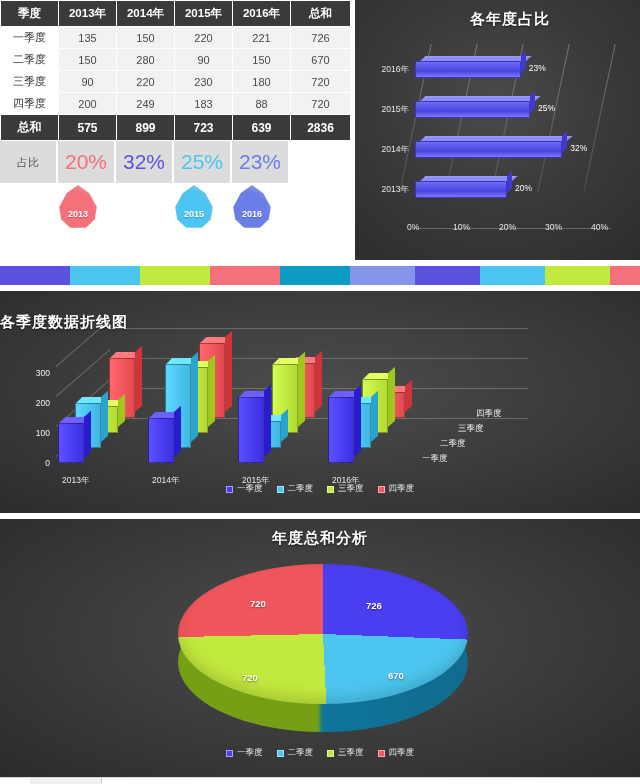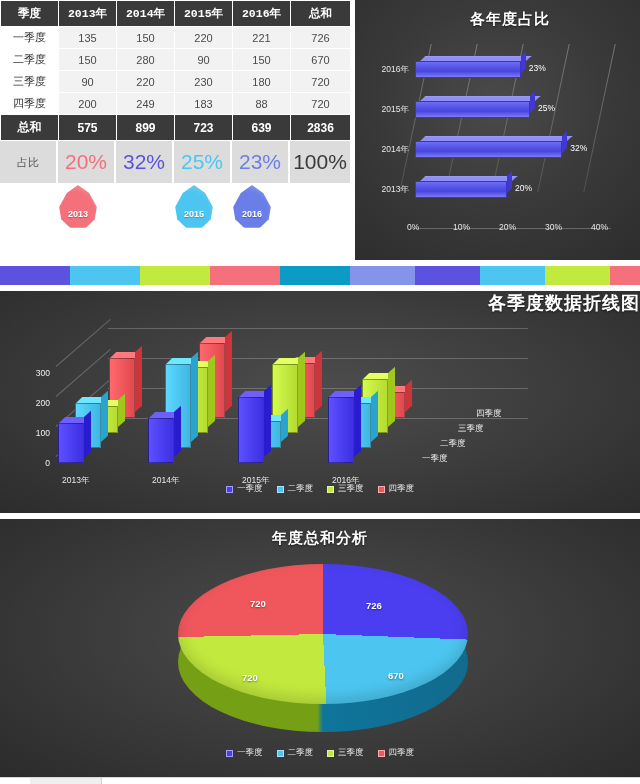--- a/index.html
+++ b/index.html
@@ -22,21 +22,20 @@
   table.qtable th, table.qtable td {
     border: 1px solid #ffffff;
     text-align: center;
     font-size: 11px;
     height: 22px;
     padding: 0;
   }
   table.qtable thead th {
     background: #3a3a3a; color: #ffffff; font-weight: bold; font-size: 11.5px;
     height: 26px;
-    font-family: Liberation Mono, monospace;
   }
   table.qtable tbody td {
     background: #f2f2f2; color: #4a4a4a;
   }
   table.qtable tbody td.rowhead {
     background: #ffffff; color: #333; font-weight: normal; text-align:center;
   }
   table.qtable tbody tr.total-row td {
     background: #3a3a3a; color: #ffffff; font-weight: bold; font-size: 12px;
     height: 26px;
@@ -133,22 +132,22 @@
   }
   .stripe span { display: block; height: 19px; }
 
   
   .panel-col {
     position: absolute; left: 0; top: 291px; width: 640px; height: 222px;
     background: radial-gradient(ellipse at 50% 45%, #4d4d4d 0%, #3d3d3d 50%, #2c2c2c 100%);
     overflow: hidden;
   }
   .col-title {
-    text-align: right; color: #ffffff; font-size: 18px; font-weight: bold;
-    padding-top: 0; letter-spacing: 1px; text-shadow: 0 1px 2px rgba(0,0,0,.6);
+    text-align: left; color: #ffffff; font-size: 15px; font-weight: bold;
+    padding-top: 22px; letter-spacing: 1px; text-shadow: 0 1px 2px rgba(0,0,0,.6);
   }
   .col-plot { position:absolute; left:0; top:30px; width: 640px; height: 150px; }
   .wallline {
     position: absolute; height: 1px; background: rgba(255,255,255,.22);
   }
   .col-ylabel {
     position: absolute; color: #efefef; font-size: 8.5px; text-align: right; width: 26px;
   }
   .col-zlabel {
     position: absolute; color: #ededed; font-size: 8.5px;
@@ -288,21 +287,20 @@
       </tbody>
     </table>
 
 
     <div class="ratio-row">
       <div class="ratio-cell lbl">占比</div>
       <div class="ratio-cell val" id="rv0" style="color: rgb(244, 112, 122);">20%</div>
       <div class="ratio-cell val" id="rv1" style="color: rgb(91, 82, 224);">32%</div>
       <div class="ratio-cell val" id="rv2" style="color: rgb(76, 198, 240);">25%</div>
       <div class="ratio-cell val" id="rv3" style="color: rgb(106, 126, 232);">23%</div>
-      <div class="ratio-cell tot">100%</div>
     </div>
 
     <div class="drops" id="drops">
         <div class="drop" style="left: 56px;">
           <div class="shape" style="background: radial-gradient(circle at 38% 62%, rgb(244, 112, 122) 0%, rgb(244, 112, 122) 55%, rgba(0, 0, 0, 0.18) 130%);"></div>
           <div class="yr">2013</div>
         </div>
         <div class="drop" style="left: 172px;">
           <div class="shape" style="background: radial-gradient(circle at 38% 62%, rgb(76, 198, 240) 0%, rgb(76, 198, 240) 55%, rgba(0, 0, 0, 0.18) 130%);"></div>
           <div class="yr">2015</div>

